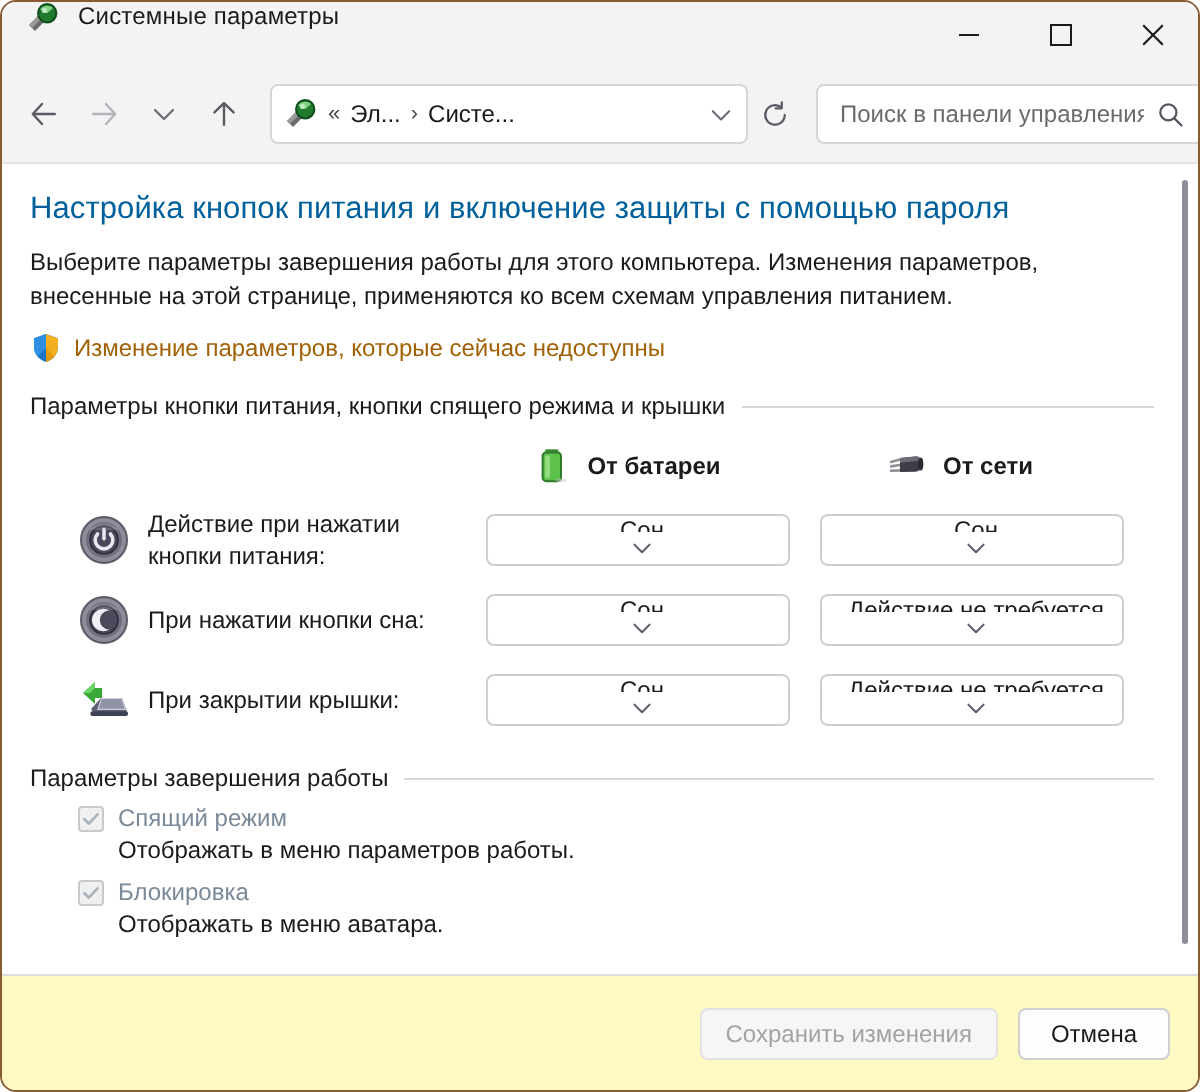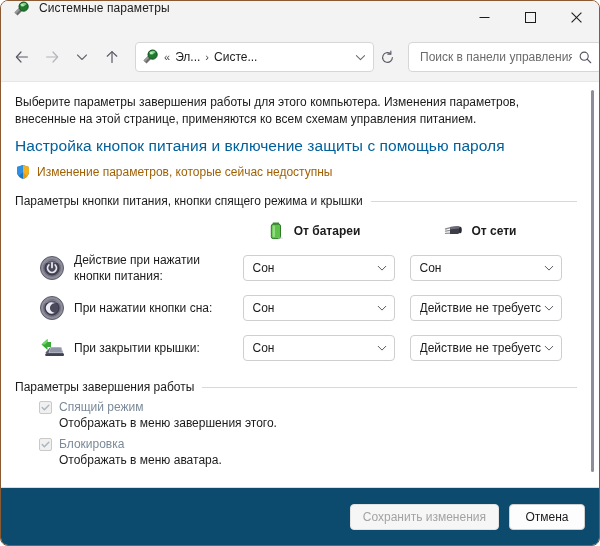--- a/index.html
+++ b/index.html
@@ -258,20 +258,21 @@
     width: 152px;
     height: 26px;
     box-sizing: border-box;
     background: #ffffff;
     border: 1px solid #cfcfcf;
     border-radius: 4px;
     display: flex;
     align-items: center;
     padding: 0 4px 0 9px;
     cursor: default;
+    flex-direction: column;
   }
   .dropdown .ddtext {
     flex: 1 1 auto;
     font-size: 12px;
     color: #1b1b1b;
     white-space: nowrap;
     overflow: hidden;
   }
   .dropdown .ddchev { flex: 0 0 auto; width: 16px; height: 16px; display: flex; align-items: center; justify-content: center; }
 
@@ -321,21 +322,21 @@
     margin-top: 8px;
     height: 382px;
     background: #8e8e9b;
     border-radius: 2px;
   }
 
   
   #footer {
     height: 58px;
     min-height: 58px;
-    background: #0c4a6e;
+    background: #fef9c3;
     border-top: 1px solid #dcdcdc;
     display: flex;
     align-items: center;
     justify-content: flex-end;
     padding-right: 14px;
     box-sizing: border-box;
   }
   .btn {
     height: 26px;
     min-width: 88px;
@@ -463,22 +464,22 @@
           <circle cx="6.6" cy="6.6" r="4.3" fill="none" stroke="#55555f" stroke-width="1.2"></circle>
           <line x1="9.8" y1="9.8" x2="13.6" y2="13.6" stroke="#55555f" stroke-width="1.2" stroke-linecap="round"></line>
         </svg>
       </span>
     </div>
   </div>
 
   <div id="content-wrap">
     <div id="content">
 
+      <div id="page-title">Настройка кнопок питания и включение защиты с помощью пароля</div>
       <div id="page-desc">Выберите параметры завершения работы для этого компьютера. Изменения параметров, внесенные на этой странице, применяются ко всем схемам управления питанием.</div>
-      <div id="page-title">Настройка кнопок питания и включение защиты с помощью пароля</div>
 
       <div id="uac-link-row">
         <span id="uac-shield">
           <svg width="16" height="16" viewBox="0 0 16 16">
             <path d="M8 1 L14 3.1 L14 7.4 C14 11.2 11.4 13.9 8 15 C4.6 13.9 2 11.2 2 7.4 L2 3.1 Z" fill="#1a73c4"></path>
             <path d="M8 1 L14 3.1 L14 7.4 C14 11.2 11.4 13.9 8 15 Z" fill="#f2b01e"></path>
             <path d="M8 1 L2 3.1 L2 7.4 C2 9.3 2.7 11 3.8 12.2 L8 8 Z" fill="#2f8fe0"></path>
             <path d="M8 8 L12.2 12.2 C11.1 13.3 9.7 14.3 8 15 Z" fill="#e09b10"></path>
           </svg>
         </span>
@@ -630,21 +631,21 @@
         </div>
 
         <div class="cbrow">
           <span class="cbox">
             <svg width="9" height="9" viewBox="0 0 9 9">
               <path d="M1.2 4.6 L3.4 6.8 L7.8 2.2" fill="none" stroke="#a9b4bf" stroke-width="1.4" stroke-linecap="round" stroke-linejoin="round"></path>
             </svg>
           </span>
           <span class="cblabel">Спящий режим</span>
         </div>
-        <div class="subtext">Отображать в меню завершения этого.</div>
+        <div class="subtext">Отображать в меню параметров работы.</div>
 
         <div class="cbrow">
           <span class="cbox">
             <svg width="9" height="9" viewBox="0 0 9 9">
               <path d="M1.2 4.6 L3.4 6.8 L7.8 2.2" fill="none" stroke="#a9b4bf" stroke-width="1.4" stroke-linecap="round" stroke-linejoin="round"></path>
             </svg>
           </span>
           <span class="cblabel">Блокировка</span>
         </div>
         <div class="subtext">Отображать в меню аватара.</div>

